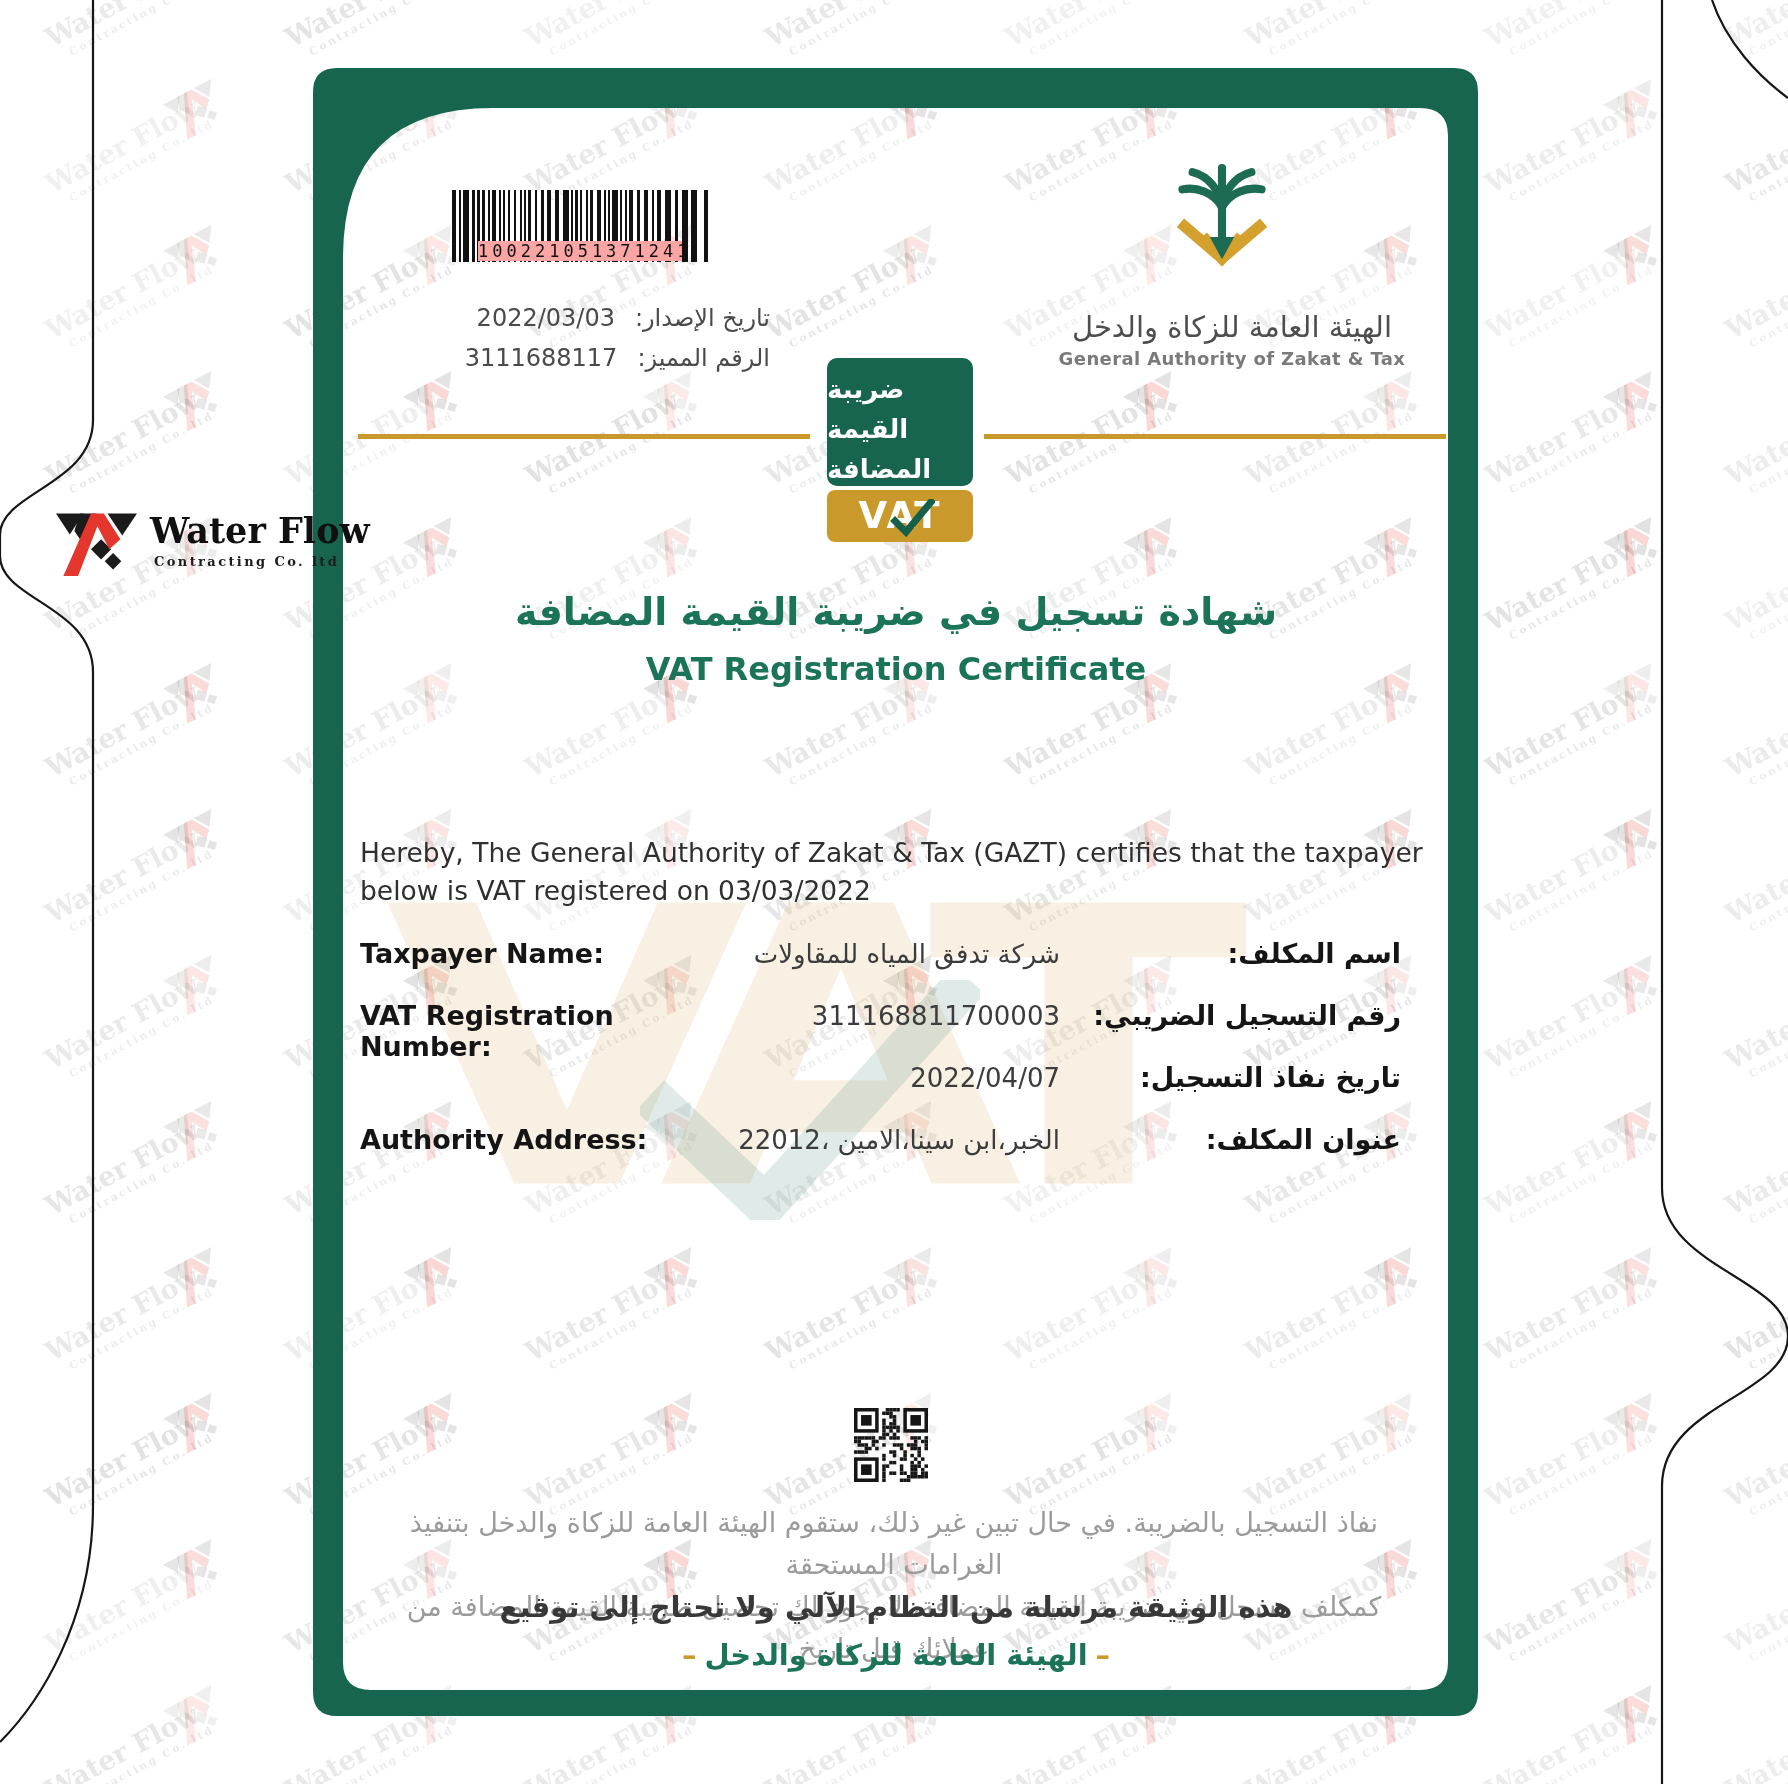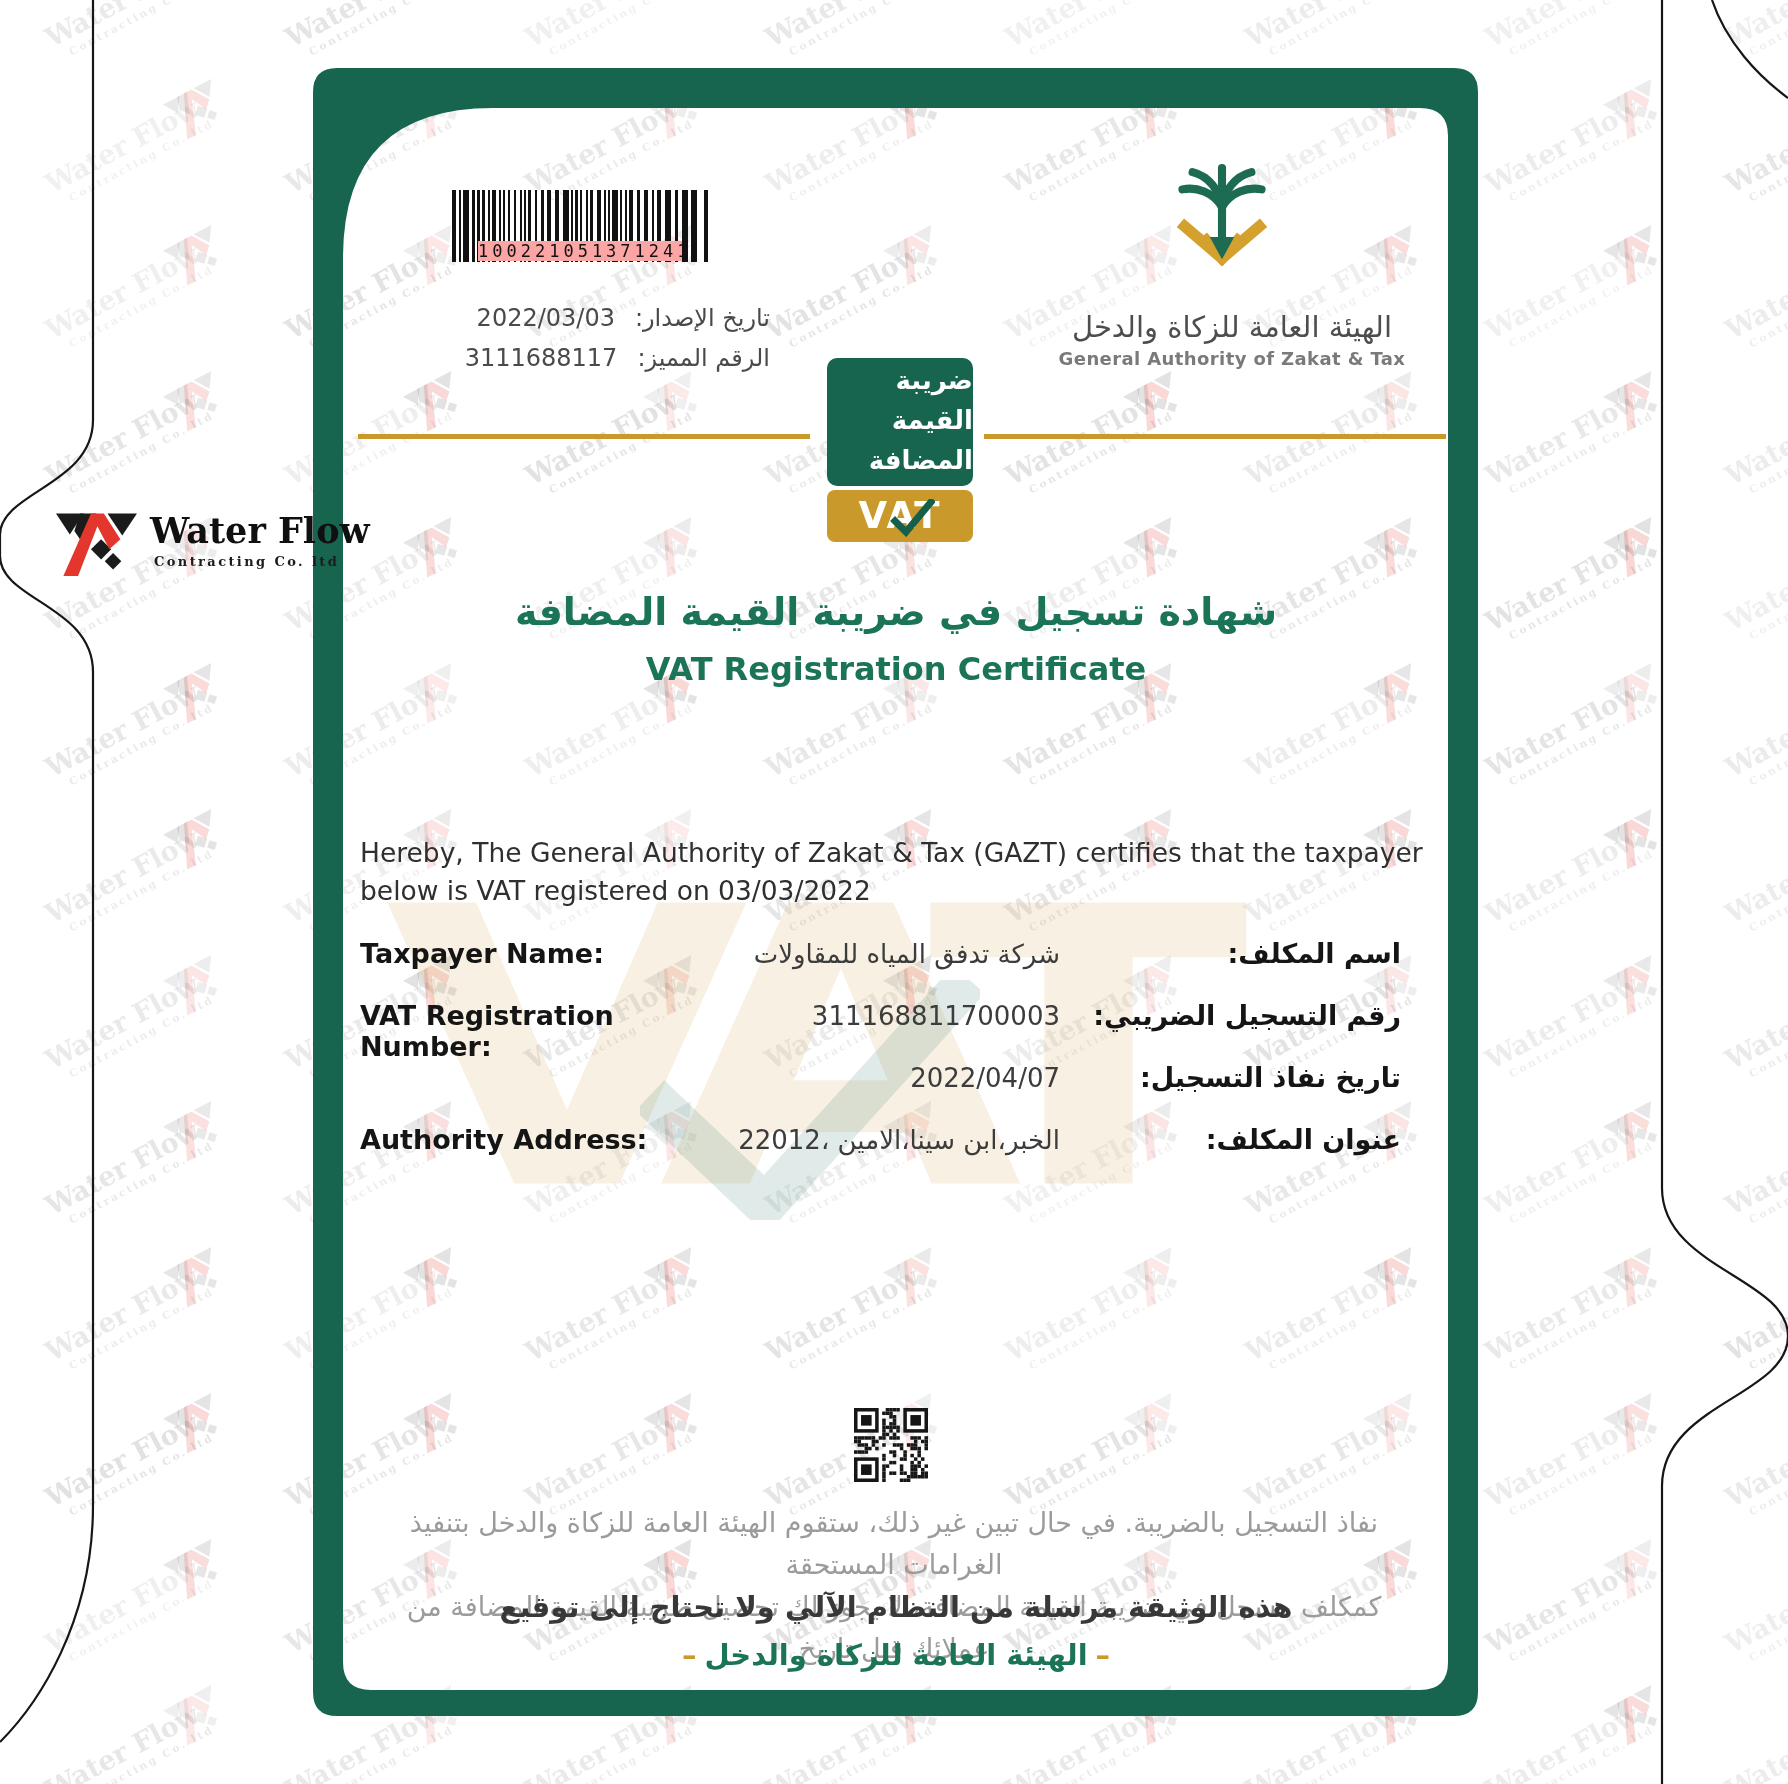--- a/index.html
+++ b/index.html
@@ -25,21 +25,21 @@
   #issue-block{left:420px;top:298px;width:350px;text-align:right;font-size:24px;color:#4a4a4a;line-height:40px;}
   #issue-block .lbl{color:#4a4a4a;}
   #issue-block .val{margin-right:20px;}
   #gazt-logo{left:1156px;top:162px;}
   #gazt-ar{left:1032px;top:310px;width:400px;text-align:center;font-size:29px;color:#4d4d4d;}
   #gazt-en{left:1012px;top:348px;width:440px;text-align:center;font-size:18px;font-weight:bold;color:#7a7a7a;letter-spacing:.4px;}
   .goldline{top:434px;height:5px;background:#C9992C;}
   #goldline-l{left:358px;width:452px;}
   #goldline-r{left:984px;width:462px;}
   #vat-green-box{left:827px;top:358px;width:146px;height:128px;background:#17654E;border-radius:10px;
-      color:#fff;font-weight:bold;font-size:26px;line-height:40px;text-align:right;padding-top:2px;box-sizing:border-box;}
+      color:#fff;font-weight:bold;font-size:26px;line-height:40px;text-align:left;padding-top:11px;box-sizing:border-box;}
   #vat-gold-box{left:827px;top:490px;width:146px;height:52px;background:#C9992C;border-radius:8px;text-align:center;}
   #vat-gold-box .vat-latin{color:#fff;font-weight:bold;font-size:37px;line-height:52px;letter-spacing:2px;}
   #vat-check{position:absolute;left:62px;top:9px;}
   #title-ar{left:343px;top:590px;width:1106px;text-align:center;font-size:38px;font-weight:bold;color:#1B7358;}
   #title-en{left:343px;top:650px;width:1106px;text-align:center;font-size:32px;font-weight:bold;color:#1B7358;}
   #cert-ar{left:390px;top:740px;width:1002px;text-align:right;font-size:29px;color:#4a4a4a;line-height:44px;}
   #cert-en{left:360px;top:834px;width:1085px;text-align:left;font-size:26.5px;color:#2f2f2f;line-height:38px;}
   .row{left:343px;width:1106px;height:42px;}
   .row .len{position:absolute;left:17px;top:0;width:360px;font-weight:bold;font-size:27px;color:#151515;}
   .row .val{position:absolute;left:277px;top:1px;width:440px;text-align:right;font-size:26px;color:#3c3c3c;}

